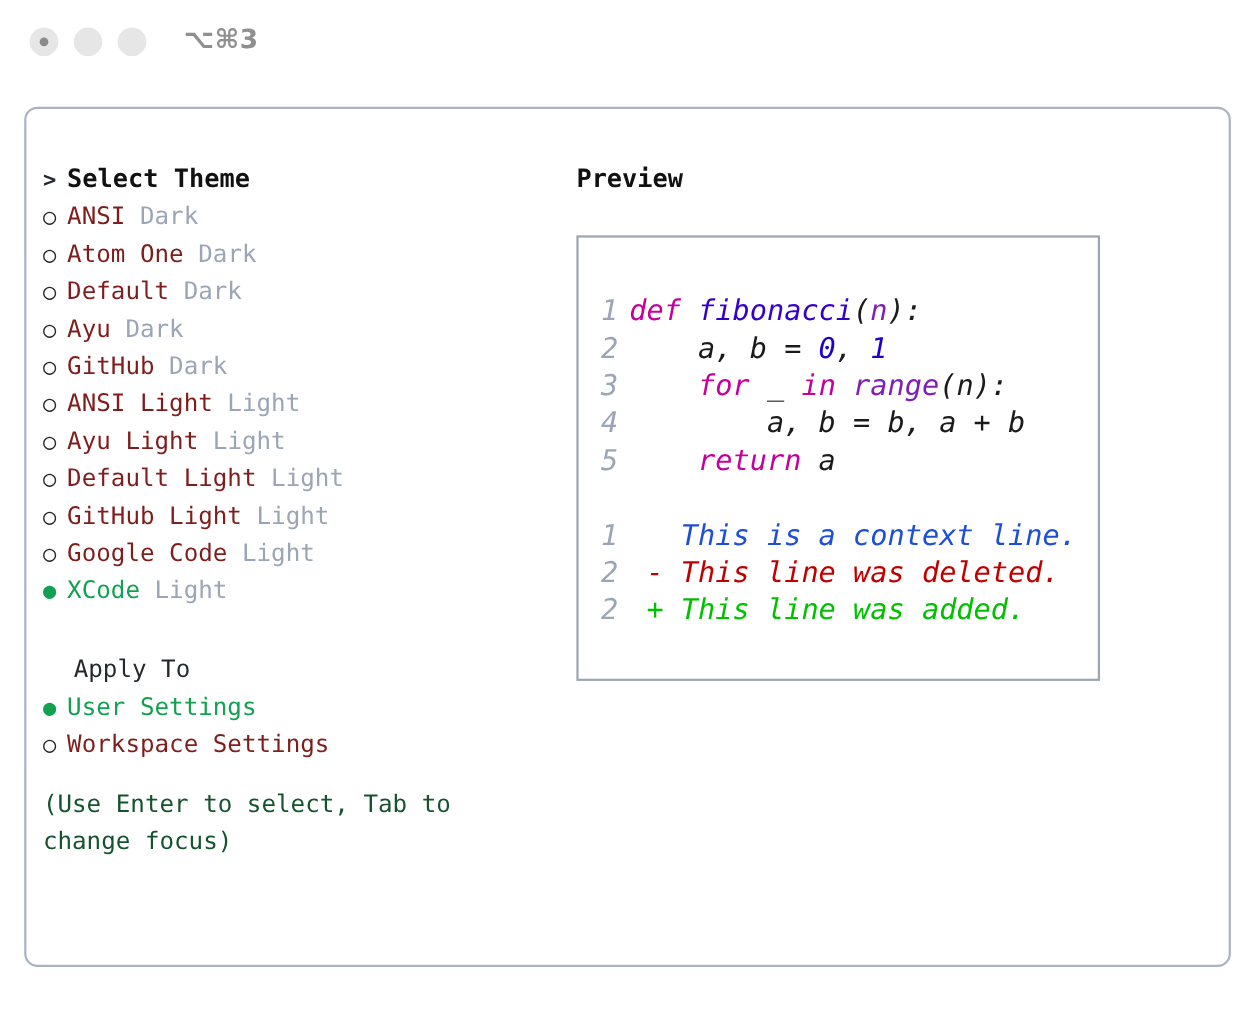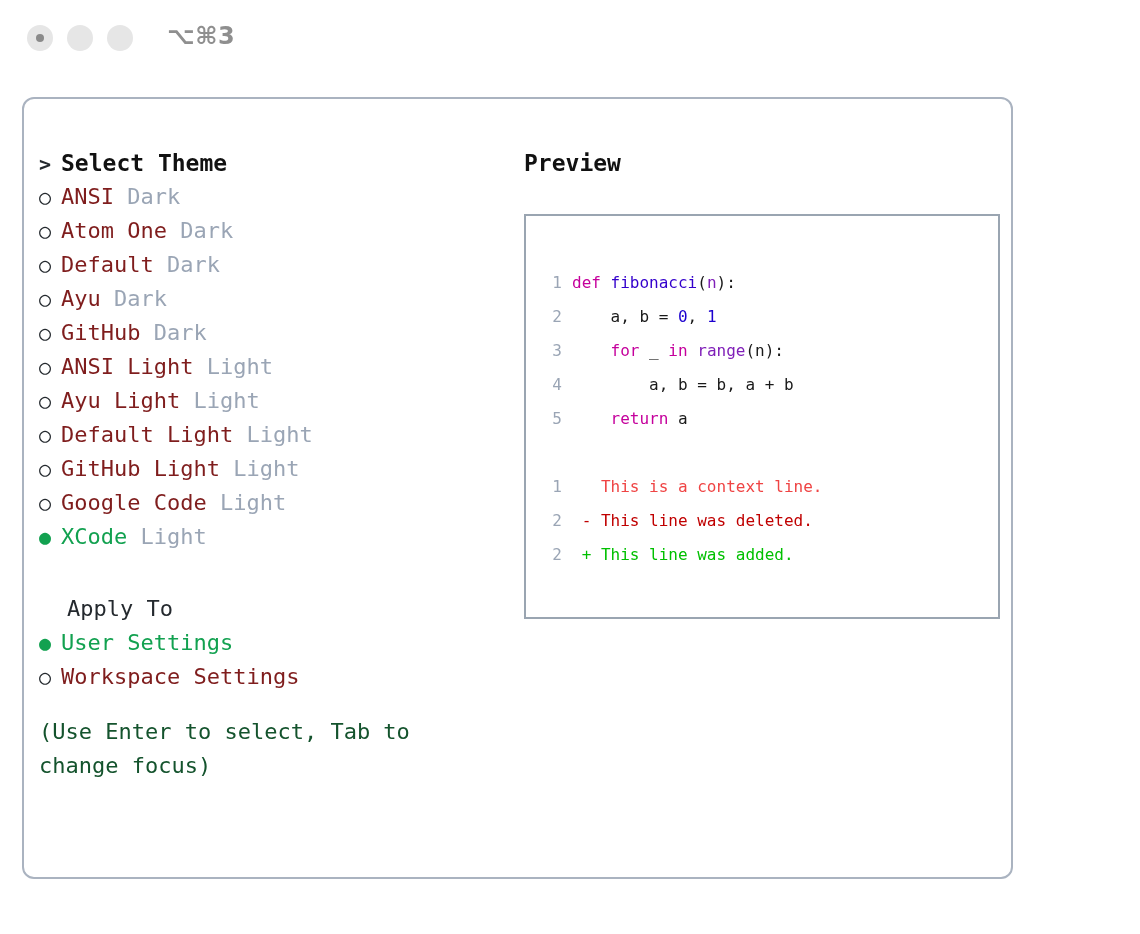--- a/index.html
+++ b/index.html
@@ -65,21 +65,21 @@
     color: #8f8f8f;
     letter-spacing: 0.5px;
     white-space: nowrap;
   }
 
   
   #panel {
     position: absolute;
     left: 22px;
     top: 97px;
-    width: 991px;
+    width: 1097px;
     height: 782px;
     border: 2px solid #aab3c0;
     border-radius: 12px;
     box-sizing: border-box;
     background: #ffffff;
   }
 
   
   #left-col {
     position: absolute;
@@ -155,38 +155,39 @@
   }
   #code-inner {
     position: absolute;
     left: 14px;
     top: 50px;
     right: 6px;
   }
   .cline {
     height: 34px;
     line-height: 34px;
-    font-size: 16px;
+    font-size: 26px;
     white-space: pre;
     color: #1a1a1a;
+    font-style: italic;
   }
   .ln {
     display: inline-block;
     width: 22px;
     text-align: right;
     color: #9aa5b5;
     margin-right: 10px;
   }
   .kw   { color: #c5009c; }
   .fn   { color: #3300cc; }
   .bi   { color: #7f1fb8; }
   .num  { color: #1c00cf; }
   .pl   { color: #1a1a1a; }
 
-  .ctx  { color: #ef4444; }
+  .ctx  { color: #1d4ed8; }
   .del  { color: #c00000; }
   .add  { color: #00c000; }
 </style>
 </head>
 <body>
 
 <div id="window">
 
   <div id="titlebar">
     <div class="tl-dot d1">

